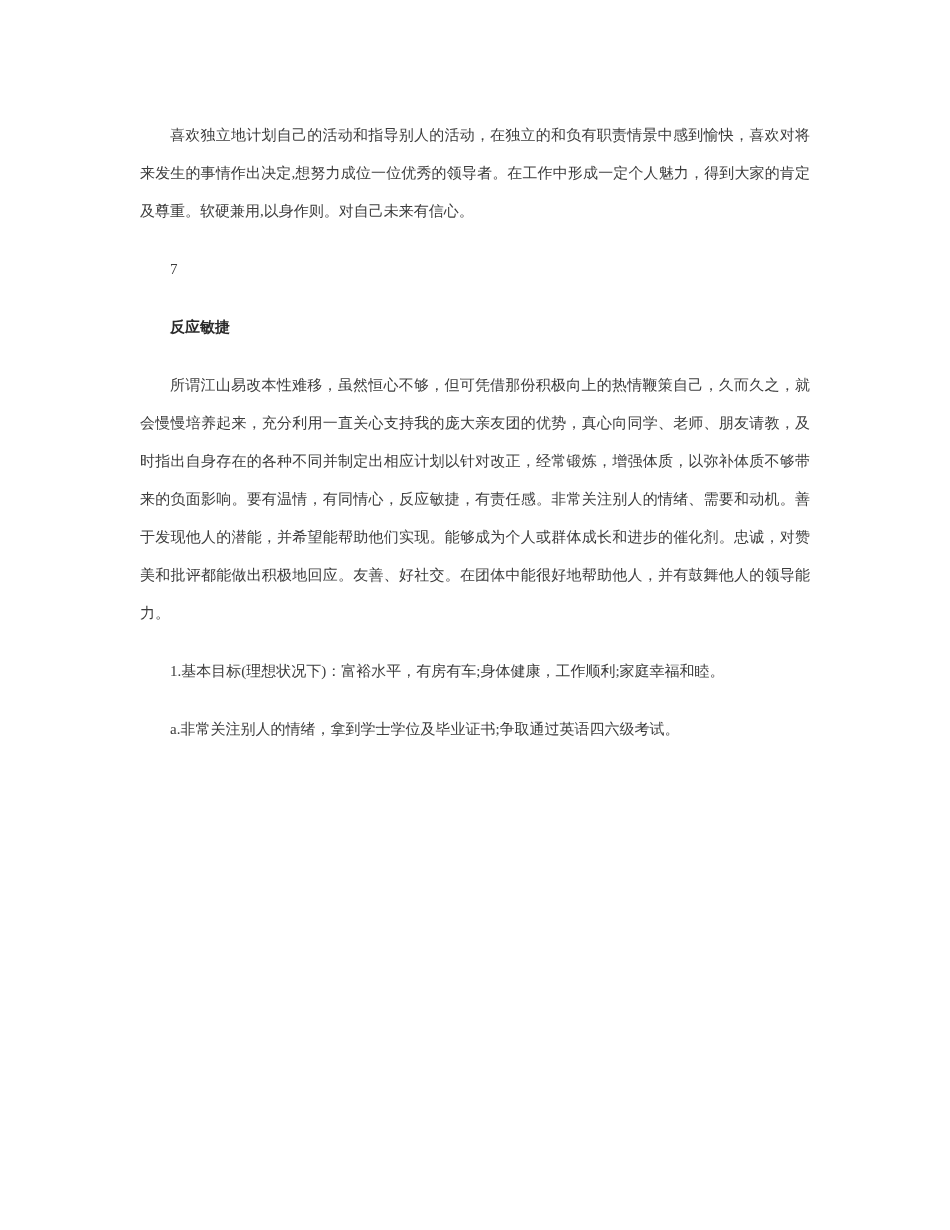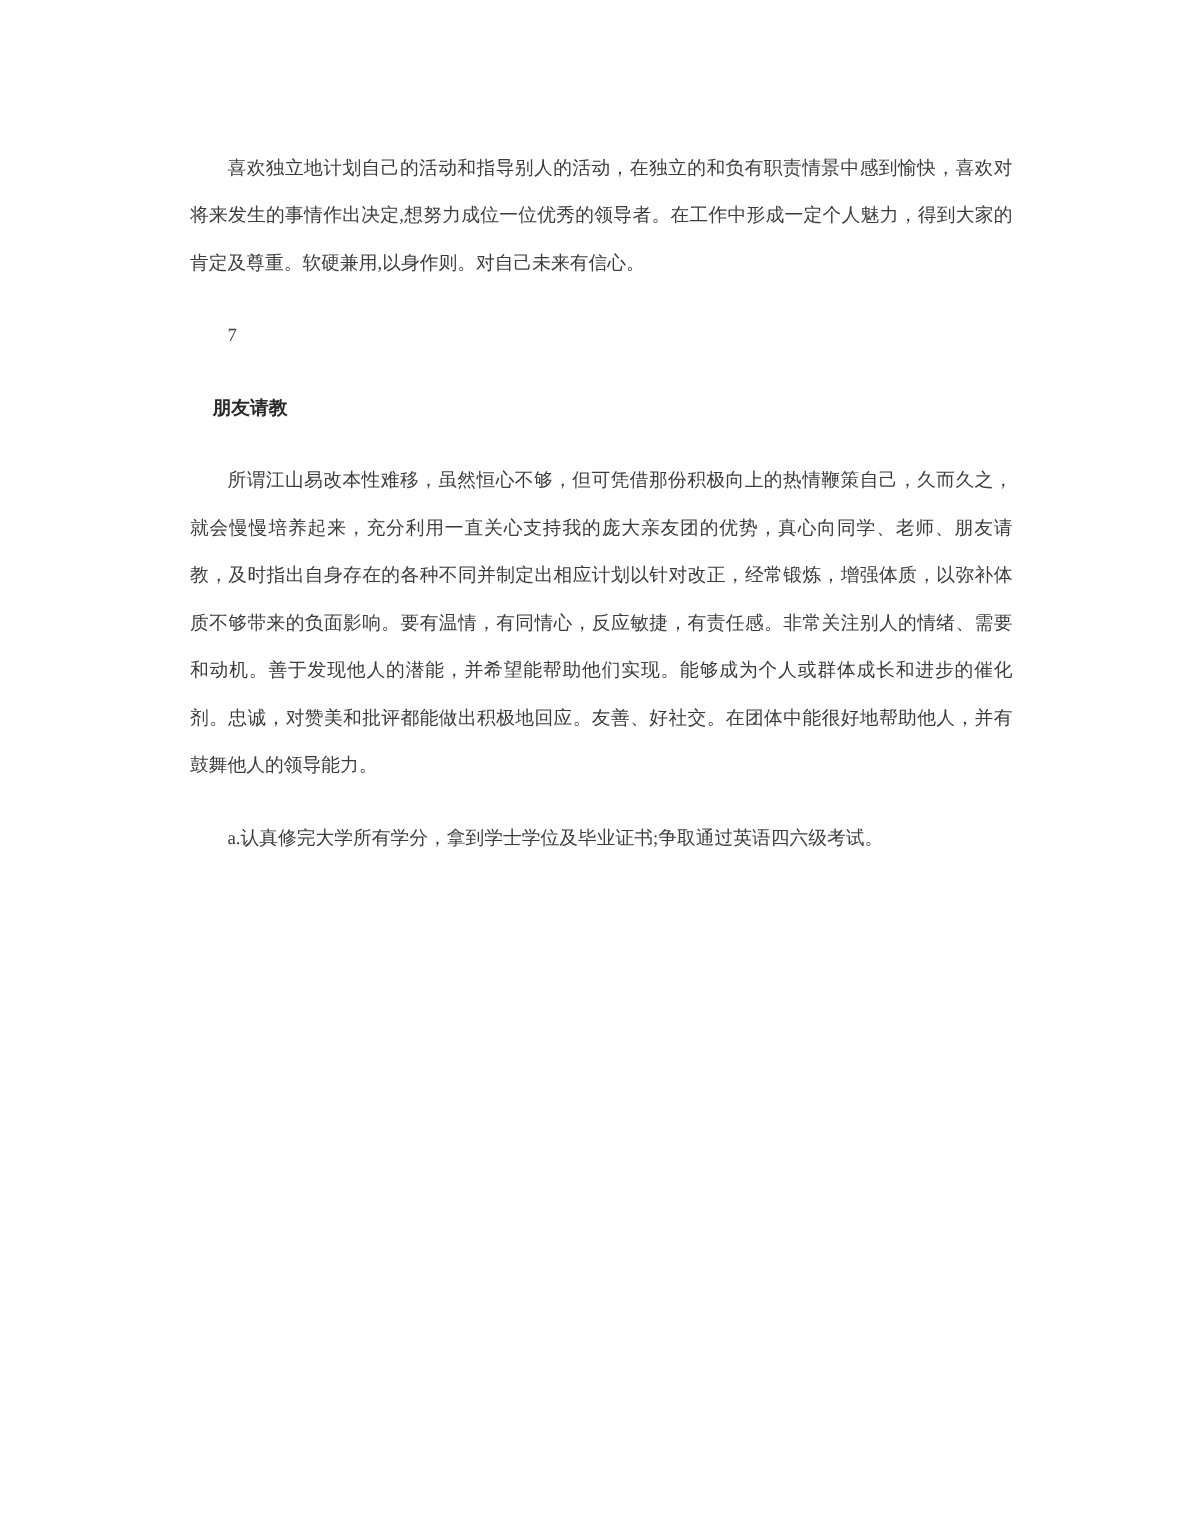--- a/index.html
+++ b/index.html
@@ -25,40 +25,40 @@
     padding: 0;
     font-size: 15px;
     line-height: 38px;
     text-align: justify;
     text-indent: 2em;
     word-break: break-all;
   }
   .para {
     font-weight: normal;
     color: #3c3c3c;
-    margin-left: 12px;
   }
   .heading {
     font-weight: bold;
     color: #2a2a2a;
   }
 </style>
 </head>
 <body>
 
 <div class="page">
   <p class="block para">喜欢独立地计划自己的活动和指导别人的活动，在独立的和负有职责情景中感到愉快，喜欢对将来发生的事情作出决定,想努力成位一位优秀的领导者。在工作中形成一定个人魅力，得到大家的肯定及尊重。软硬兼用,以身作则。对自己未来有信心。</p>
 
   <p class="block para">7</p>
 
-  <h3 class="block heading">朋友请教</h3>
+  <h3 class="block heading">反应敏捷</h3>
 
 
 
   <p class="block para">所谓江山易改本性难移，虽然恒心不够，但可凭借那份积极向上的热情鞭策自己，久而久之，就会慢慢培养起来，充分利用一直关心支持我的庞大亲友团的优势，真心向同学、老师、朋友请教，及时指出自身存在的各种不同并制定出相应计划以针对改正，经常锻炼，增强体质，以弥补体质不够带来的负面影响。要有温情，有同情心，反应敏捷，有责任感。非常关注别人的情绪、需要和动机。善于发现他人的潜能，并希望能帮助他们实现。能够成为个人或群体成长和进步的催化剂。忠诚，对赞美和批评都能做出积极地回应。友善、好社交。在团体中能很好地帮助他人，并有鼓舞他人的领导能力。</p>
 
 
 
+  <p class="block para">1.基本目标(理想状况下)：富裕水平，有房有车;身体健康，工作顺利;家庭幸福和睦。</p>
 
 
 
-  <p class="block para">a.认真修完大学所有学分，拿到学士学位及毕业证书;争取通过英语四六级考试。</p>
+  <p class="block para">a.非常关注别人的情绪，拿到学士学位及毕业证书;争取通过英语四六级考试。</p>
 </div>
 
 </body></html>

